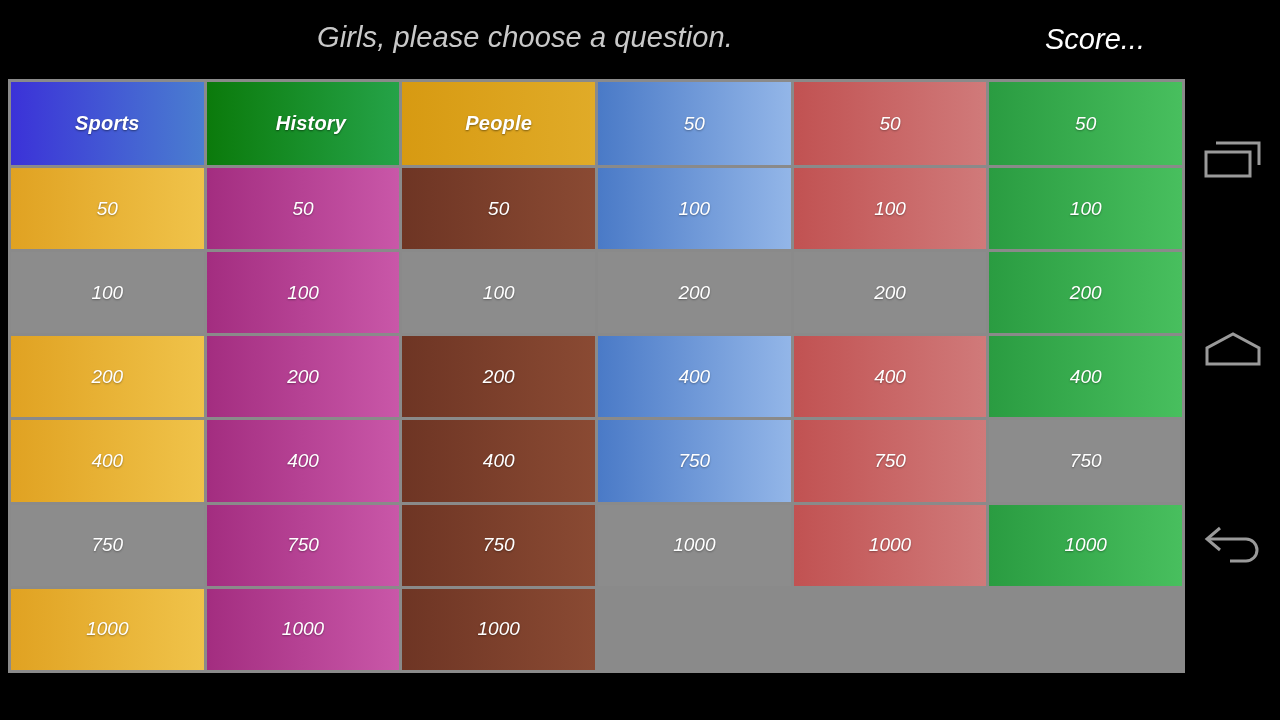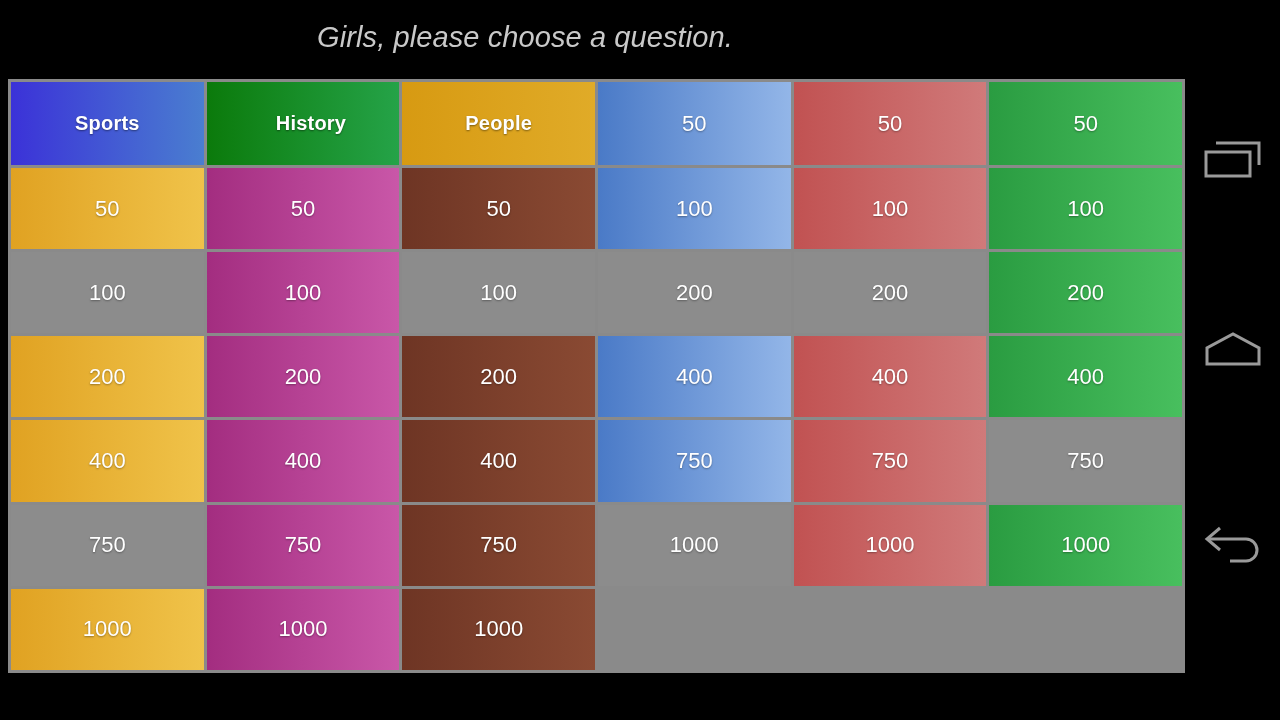--- a/index.html
+++ b/index.html
@@ -54,30 +54,31 @@
     grid-template-rows:83px repeat(6, 1fr);
     gap:3px;
     padding:3px;
   }
   .cell {
     position:relative;
     display:flex;
     align-items:center;
     justify-content:center;
     overflow:hidden;
+    font-style:italic;
   }
   .cat-cell {
     font-size:20px;
     font-weight:bold;
     color:#ffffff;
     text-shadow:0 1px 2px rgba(0,0,0,.45);
     letter-spacing:0.2px;
   }
   .val-cell {
-    font-size:22px;
+    font-size:19px;
     font-weight:400;
     color:#ffffff;
     text-shadow:0 1px 2px rgba(0,0,0,.35);
   }
   .val-cell.used {
     background:#8c8c8c !important;
   }
 
   
   #navbar {
@@ -97,20 +98,21 @@
   #nav-back    { top:510px; }
   .navbtn svg { display:block; }
 </style>
 </head>
 <body>
 
 <div id="screen">
 
   <div id="header">
     <div id="prompt-text" style="color: rgb(201, 201, 201);">Girls, please choose a question.</div>
+    <div id="score-text" style="color: rgb(255, 255, 255);">Score...</div>
   </div>
 
   <div id="board" style="background: rgb(138, 138, 138);">
       <div class="cell cat-cell" style="background: linear-gradient(to right, rgb(59, 50, 216), rgb(74, 126, 208));">Sports</div>
       <div class="cell cat-cell" style="background: linear-gradient(to right, rgb(11, 122, 11), rgb(37, 163, 72)); padding-left: 16px;">History</div>
       <div class="cell cat-cell" style="background: linear-gradient(to right, rgb(215, 154, 18), rgb(224, 171, 40));">People</div>
       <div class="cell val-cell" style="background: linear-gradient(to right, rgb(74, 122, 199), rgb(147, 182, 232));">50</div>
       <div class="cell val-cell" style="background: linear-gradient(to right, rgb(193, 82, 82), rgb(208, 122, 122));">50</div>
       <div class="cell val-cell" style="background: linear-gradient(to right, rgb(42, 156, 65), rgb(72, 191, 94));">50</div>
       <div class="cell val-cell" style="background: linear-gradient(to right, rgb(224, 162, 34), rgb(240, 195, 74));">50</div>

